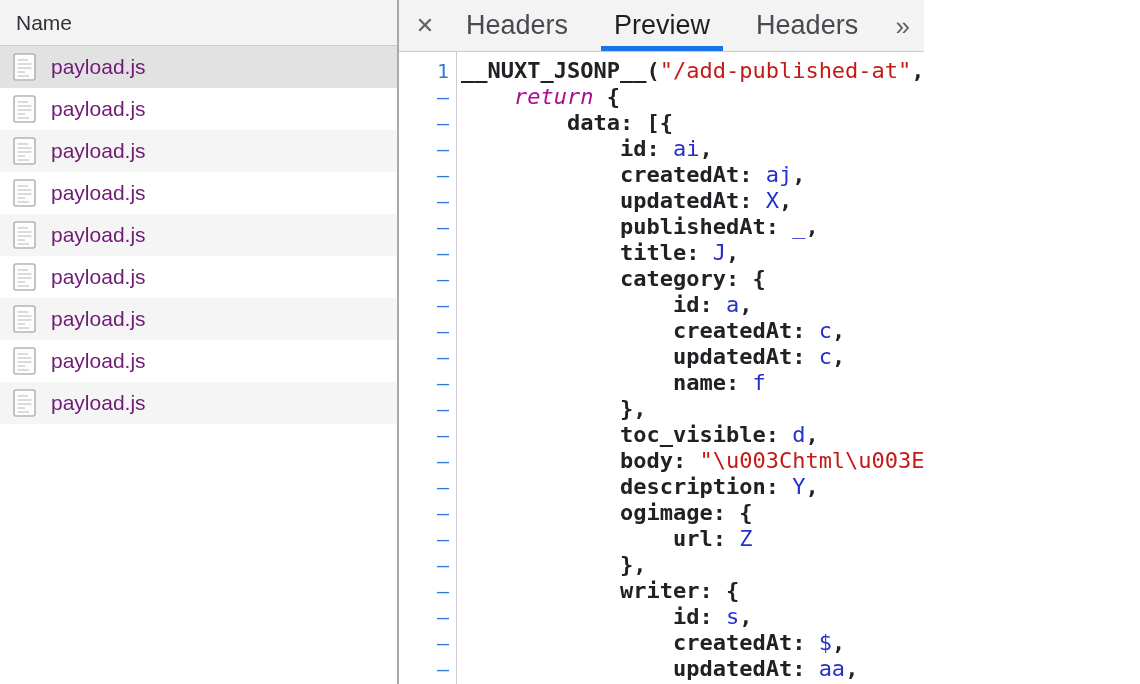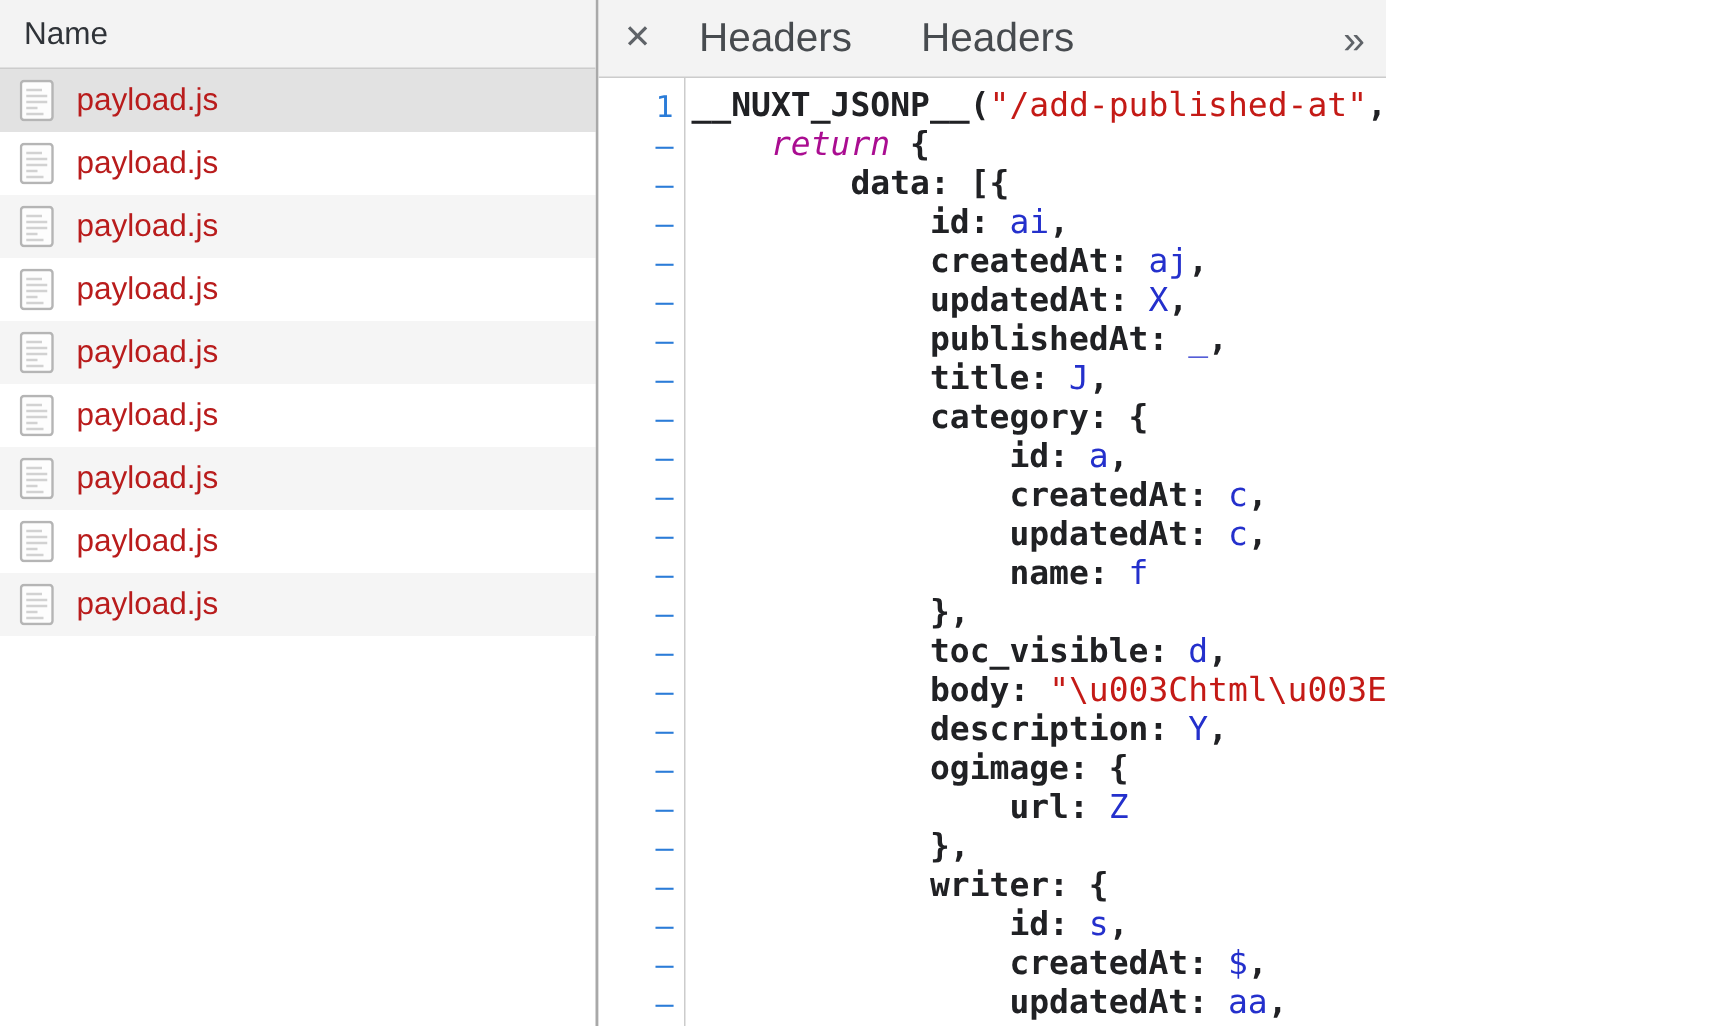--- a/index.html
+++ b/index.html
@@ -6,21 +6,21 @@
   html,body { margin:0; padding:0; width:1140px; height:684px; overflow:hidden;
               background:#fff; font-family:"Liberation Sans", sans-serif; }
   .app { display:flex; width:924px; height:684px; }
 
   
   .left { width:399px; height:684px; border-right:2px solid #a9a9a9; background:#fff; }
   .left-header { height:46px; line-height:46px; background:#f3f3f3;
                  border-bottom:1px solid #ccc; padding-left:16px;
                  font-size:21px; color:#2f3338; }
   .row { display:flex; align-items:center; height:42px; padding-left:13px;
-         font-size:21px; color:#b91c1c; background:#fff; cursor:default; }
+         font-size:21px; color:#701a75; background:#fff; cursor:default; }
   .row.stripe   { background:#f5f5f5; }
   .row.selected { background:#e2e2e2; }
   .row .ficon { width:23px; height:28px; margin-right:15px; flex:0 0 auto; }
   .row .fname { white-space:nowrap; }
 
   
   .right { flex:1; height:684px; display:flex; flex-direction:column; overflow:hidden; }
   .tabbar { height:52px; flex:0 0 52px; background:#f3f3f3; border-bottom:1px solid #ccc;
             display:flex; align-items:stretch; padding-left:8px; }
   .close-btn { width:36px; border:none; background:transparent; color:#5f6368;
@@ -176,20 +176,21 @@
     <span class="fname">payload.js</span>
   </div>
       </div>
   </aside>
 
   <main class="right">
     <div class="tabbar">
       <button class="close-btn">✕</button>
       <nav class="tabs" id="tabs">
           <div class="tab">Headers</div>
+          <div class="tab active">Preview</div>
           <div class="tab">Headers</div>
         </nav>
       <button class="more-btn">»</button>
     </div>
 
     <div class="codewrap">
       <div class="gutter" id="gutter">
           <div>1</div>
           <div>–</div>
           <div>–</div>

